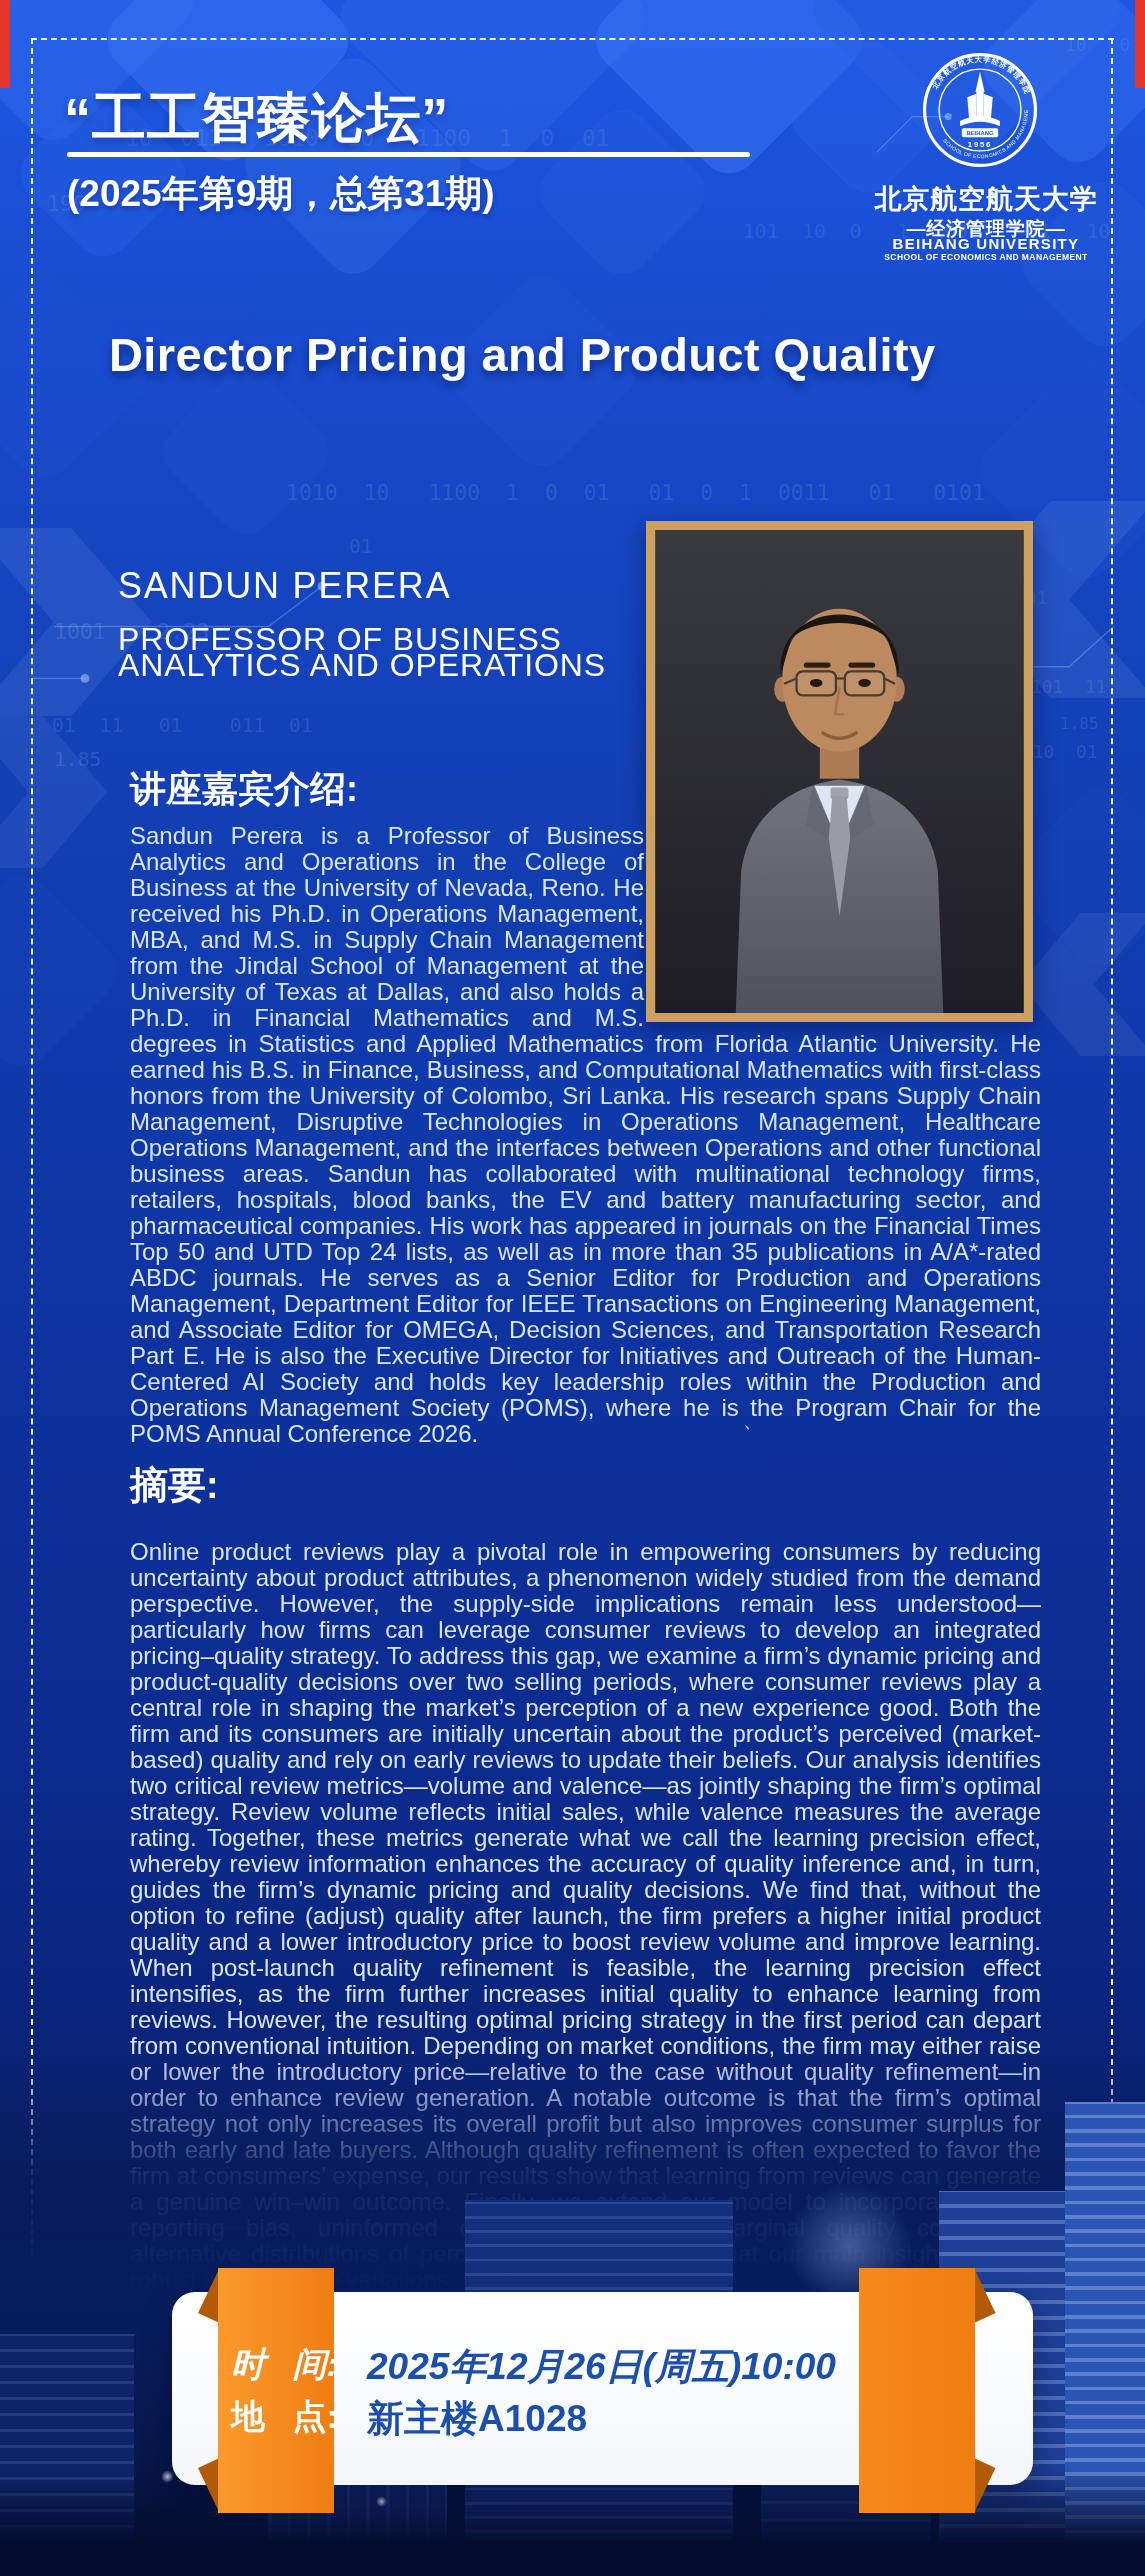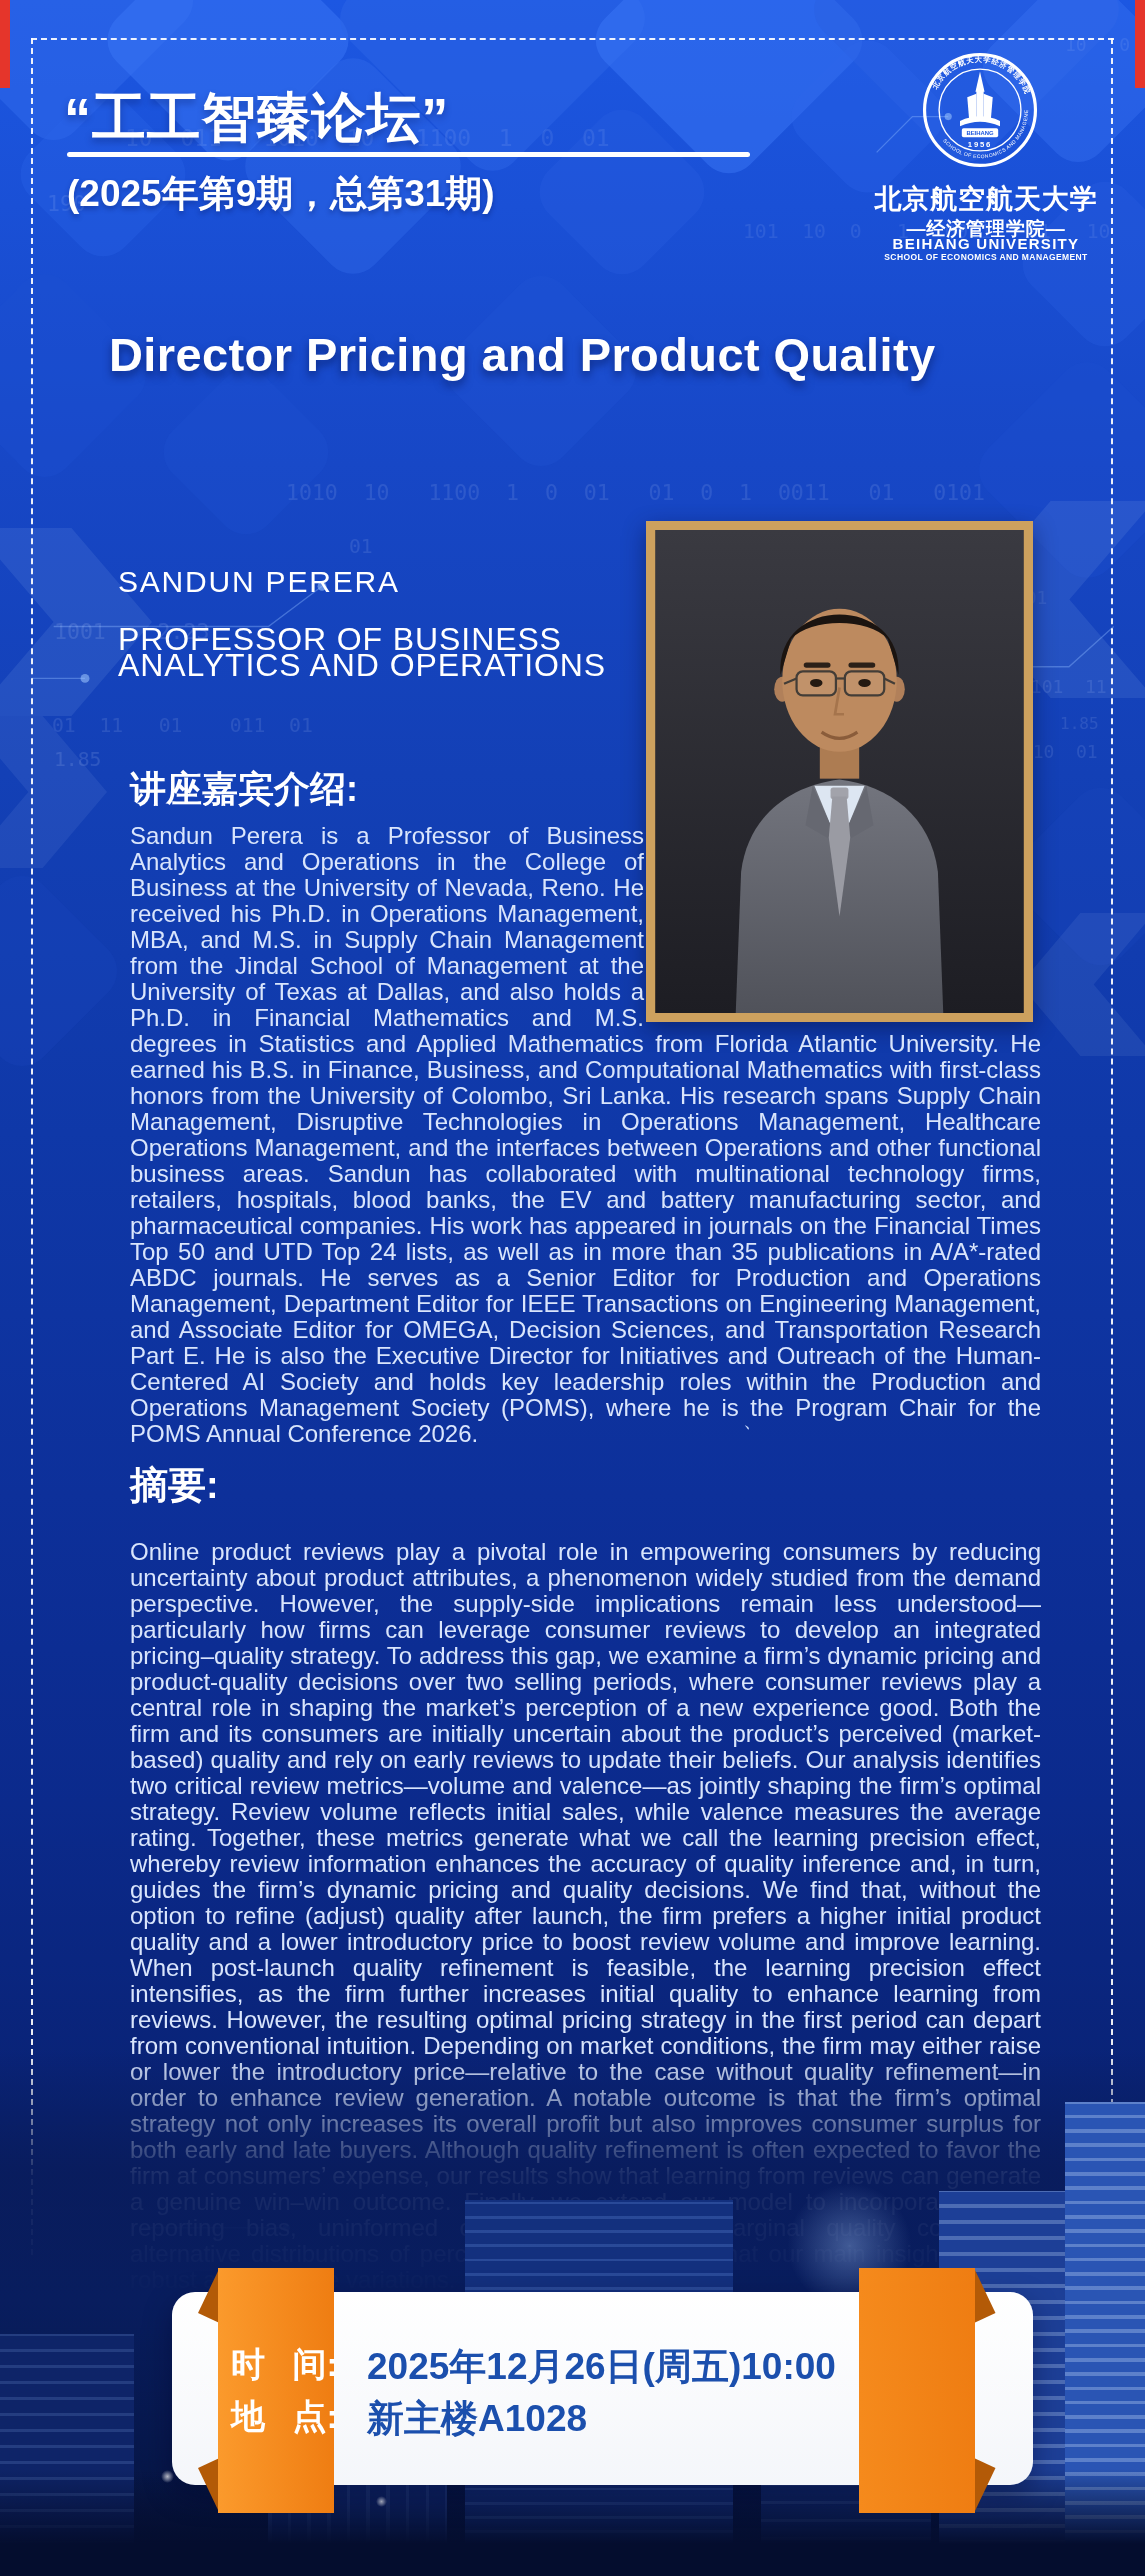--- a/index.html
+++ b/index.html
@@ -24,21 +24,21 @@
   .issue-label{position:absolute;left:67px;top:169px;font-size:37px;font-weight:800;color:#fff;text-shadow:0 2.7px 5.4px rgba(4,18,80,.35);}
   
   .seal{position:absolute;left:920px;top:50px;width:120px;height:120px;}
   .logo-cn{position:absolute;left:866px;top:181px;width:240px;text-align:center;font-size:27px;font-weight:700;color:#fff;font-family:"DejaVu Serif","Liberation Serif",serif;letter-spacing:0.9px;}
   .logo-school{position:absolute;left:866px;top:216px;width:240px;text-align:center;font-size:19px;font-weight:700;color:#fff;letter-spacing:0.9px;}
   .logo-en{position:absolute;left:866px;top:235px;width:240px;text-align:center;font-size:15px;font-weight:700;color:#fff;letter-spacing:1.3px;}
   .logo-en2{position:absolute;left:866px;top:252px;width:240px;text-align:center;font-size:8.5px;font-weight:700;color:#fff;letter-spacing:0.4px;}
   
   .main-title{position:absolute;left:109px;top:319px;width:948px;color:#fff;font-weight:800;font-size:47px;line-height:72px;letter-spacing:0.4px;text-shadow:0 4.5px 9px rgba(4,18,80,.55);}
   
-  .spk-name{position:absolute;left:118px;top:565px;font-size:30px;font-weight:500;color:#fff;letter-spacing:1.8px;}
+  .spk-name{position:absolute;left:118px;top:565px;font-size:36px;font-weight:500;color:#fff;letter-spacing:1.8px;}
   .spk-role{position:absolute;left:118px;top:626px;font-size:32px;font-weight:400;color:#fff;letter-spacing:0.9px;line-height:26px;white-space:pre-line;}
   
   .photo{position:absolute;left:646px;top:521px;width:369px;height:483px;border:9.8px solid #cda15e;box-shadow:0 7.2px 21.5px rgba(0,10,50,.45),inset 0 0 0 1.8px #b8894a;background:#222;}
   .photo svg{display:block;}
   
   .sec-heading{position:absolute;color:#fff;font-weight:800;}
   .bio-heading{left:130px;top:765px;font-size:36px;}
   .abs-heading{left:130px;top:1460px;font-size:38px;}
   .bio-wrap{position:absolute;left:130px;top:823px;width:911px;}
   .photo-spacer{float:right;width:397px;height:208px;}
@@ -56,21 +56,21 @@
   .card{position:absolute;left:172px;top:2292px;width:861px;height:193px;background:linear-gradient(180deg,#ffffff,#f4f6fa);border-radius:23px;box-shadow:0 10.7px 29px rgba(0,5,40,.4);}
   .ribbon{position:absolute;top:2268px;width:116px;height:245px;background:linear-gradient(90deg,#fb9a2c,#ef7d12);}
   .ribbon.l{left:218px;} .ribbon.r{left:859px;background:linear-gradient(90deg,#f58a1c,#ef7d12);}
   .fold{position:absolute;width:21.5px;height:55px;background:#b35a07;}
   .fold.tl{left:198px;top:2268px;clip-path:polygon(100% 0,100% 100%,0 82%);}
   .fold.bl{left:198px;top:2458px;clip-path:polygon(100% 0,0 18%,100% 100%);}
   .fold.tr{left:974px;top:2268px;clip-path:polygon(0 0,0 100%,100% 82%);}
   .fold.br{left:974px;top:2458px;clip-path:polygon(0 0,100% 18%,0 100%);}
   .info-label{position:absolute;font-size:34px;font-weight:800;color:#fff;word-spacing:18px;}
   .info-value{position:absolute;left:367px;font-size:37px;font-weight:800;color:#1b4fad;}
-  .lbl1,.val1{top:2342px;} .lbl2,.val2{top:2394px;}
+  .lbl1,.val1{top:2342px;font-style:italic;} .lbl2,.val2{top:2394px;}
   .info-label{left:231px;}
 </style>
 </head>
 <body>
 
 <div class="poster">
 
   <div class="dm" style="left:-54px;top:-107px;width:215px;height:215px;background:#2e67ea;opacity:.6;"></div>
   <div class="dm" style="left:134px;top:-54px;width:188px;height:188px;background:#3a76f6;opacity:.5;"></div>
   <div class="dm" style="left:376px;top:-98px;width:233px;height:233px;background:#2c64e6;opacity:.55;"></div>

